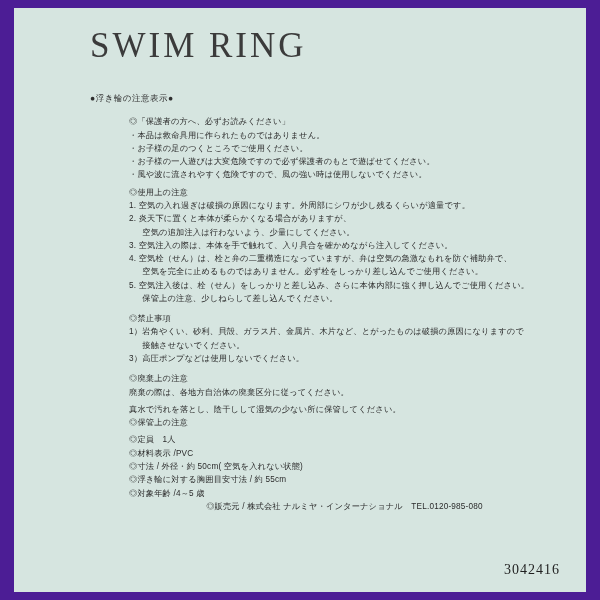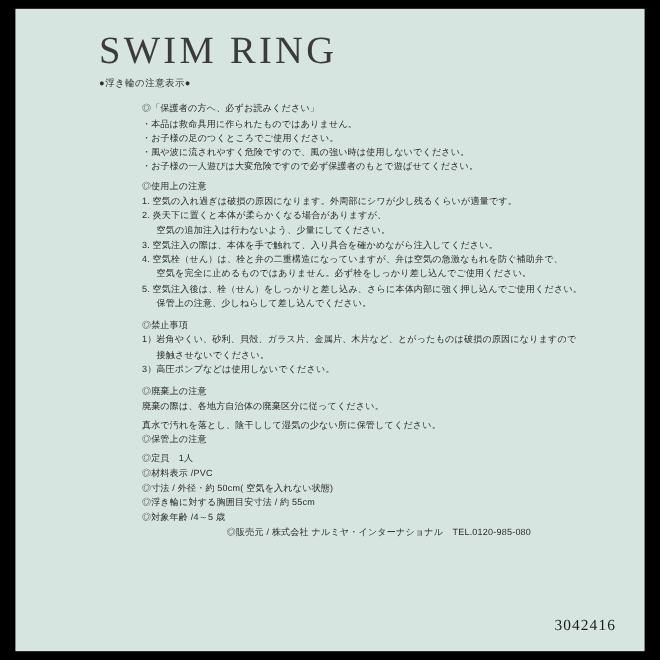--- a/index.html
+++ b/index.html
@@ -9,21 +9,21 @@
   body {
     width: 600px;
     height: 600px;
     background: #ffffff;
     font-family: "Liberation Sans", sans-serif;
   }
   #page {
     position: relative;
     width: 600px;
     height: 600px;
-    background: #000000;
+    background: #4c1d95;
     box-sizing: border-box;
     overflow: hidden;
   }
   #panel {
     position: absolute;
     left: 14px;
     top: 8px;
     width: 572px;
     height: 584px;
     background: #d6e5e0;
@@ -44,21 +44,21 @@
     letter-spacing: 3px;
     color: #3b3b3b;
     font-weight: 400;
     margin: 0 0 0 0;
     line-height: 1.15;
     white-space: nowrap;
   }
   .subtitle {
     font-size: 8.5px;
     color: #2f2f2f;
-    margin-top: 4px;
+    margin-top: 27px;
     margin-bottom: 10px;
     letter-spacing: 0.5px;
   }
   .body-text {
     font-size: 8.2px;
     color: #2b2b2b;
     line-height: 1.62;
     letter-spacing: 0.2px;
     margin-left: 39px;
   }
@@ -104,22 +104,22 @@
 
       <h1 class="title">SWIM RING</h1>
       <div class="subtitle">●浮き輪の注意表示●</div>
 
       <div class="body-text">
 
         <div>
           <p class="line heading">◎「保護者の方へ、必ずお読みください」</p>
           <p class="line">・本品は救命具用に作られたものではありません。</p>
           <p class="line">・お子様の足のつくところでご使用ください。</p>
+          <p class="line">・お子様の一人遊びは大変危険ですので必ず保護者のもとで遊ばせてください。</p>
           <p class="line">・風や波に流されやすく危険ですので、風の強い時は使用しないでください。</p>
-          <p class="line">・お子様の一人遊びは大変危険ですので必ず保護者のもとで遊ばせてください。</p>
         </div>
         <div class="gap-sm"></div>
 
         <div>
           <p class="line heading">◎使用上の注意</p>
           <p class="line">1. 空気の入れ過ぎは破損の原因になります。外周部にシワが少し残るくらいが適量です。</p>
           <p class="line">2. 炎天下に置くと本体が柔らかくなる場合がありますが、</p>
           <p class="line">　  空気の追加注入は行わないよう、少量にしてください。</p>
           <p class="line">3. 空気注入の際は、本体を手で触れて、入り具合を確かめながら注入してください。</p>
           <p class="line">4. 空気栓（せん）は、栓と弁の二重構造になっていますが、弁は空気の急激なもれを防ぐ補助弁で、</p>

